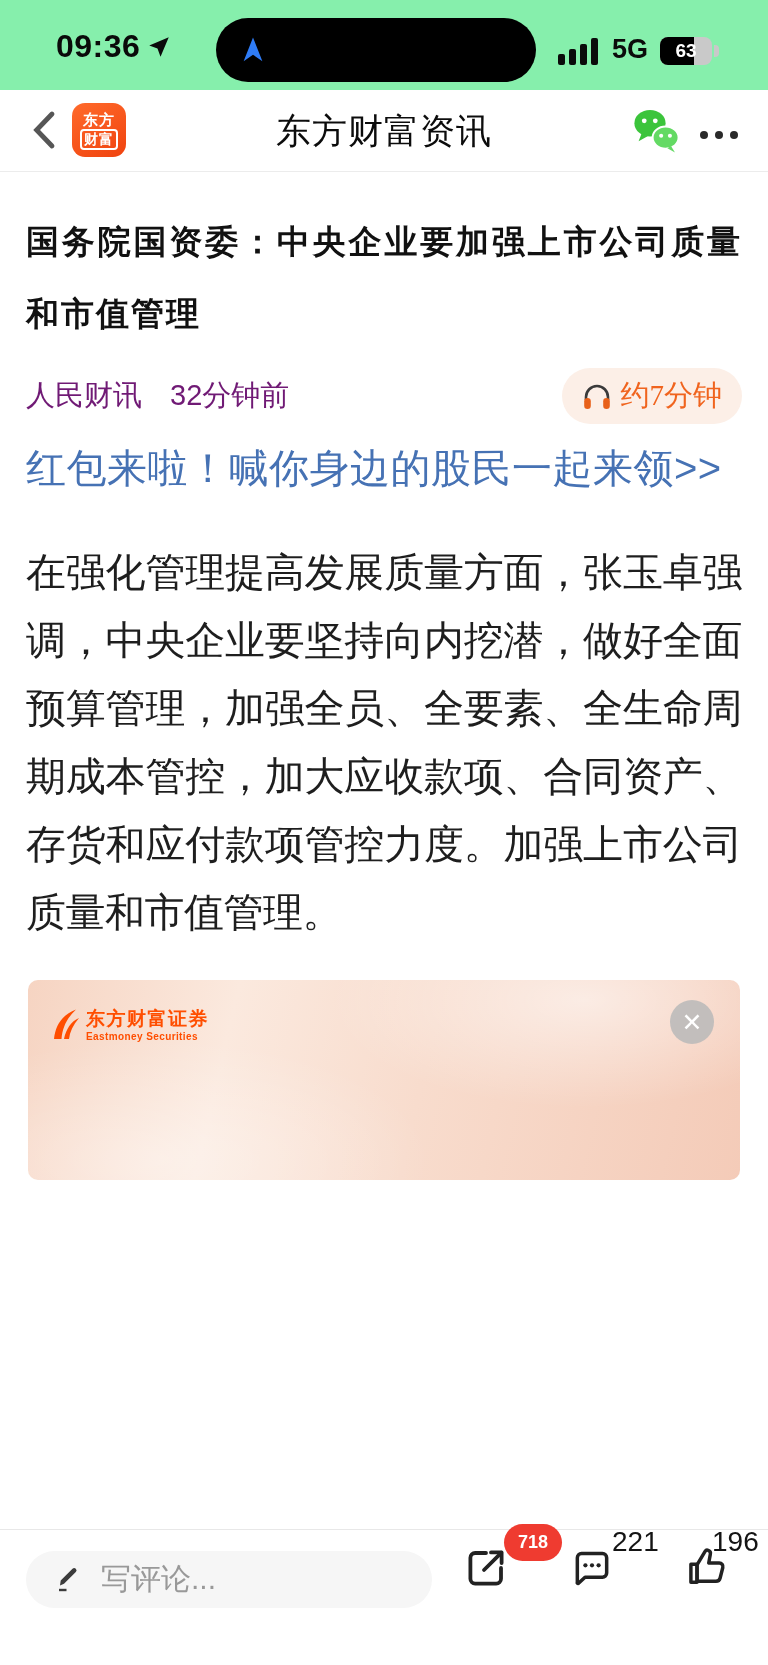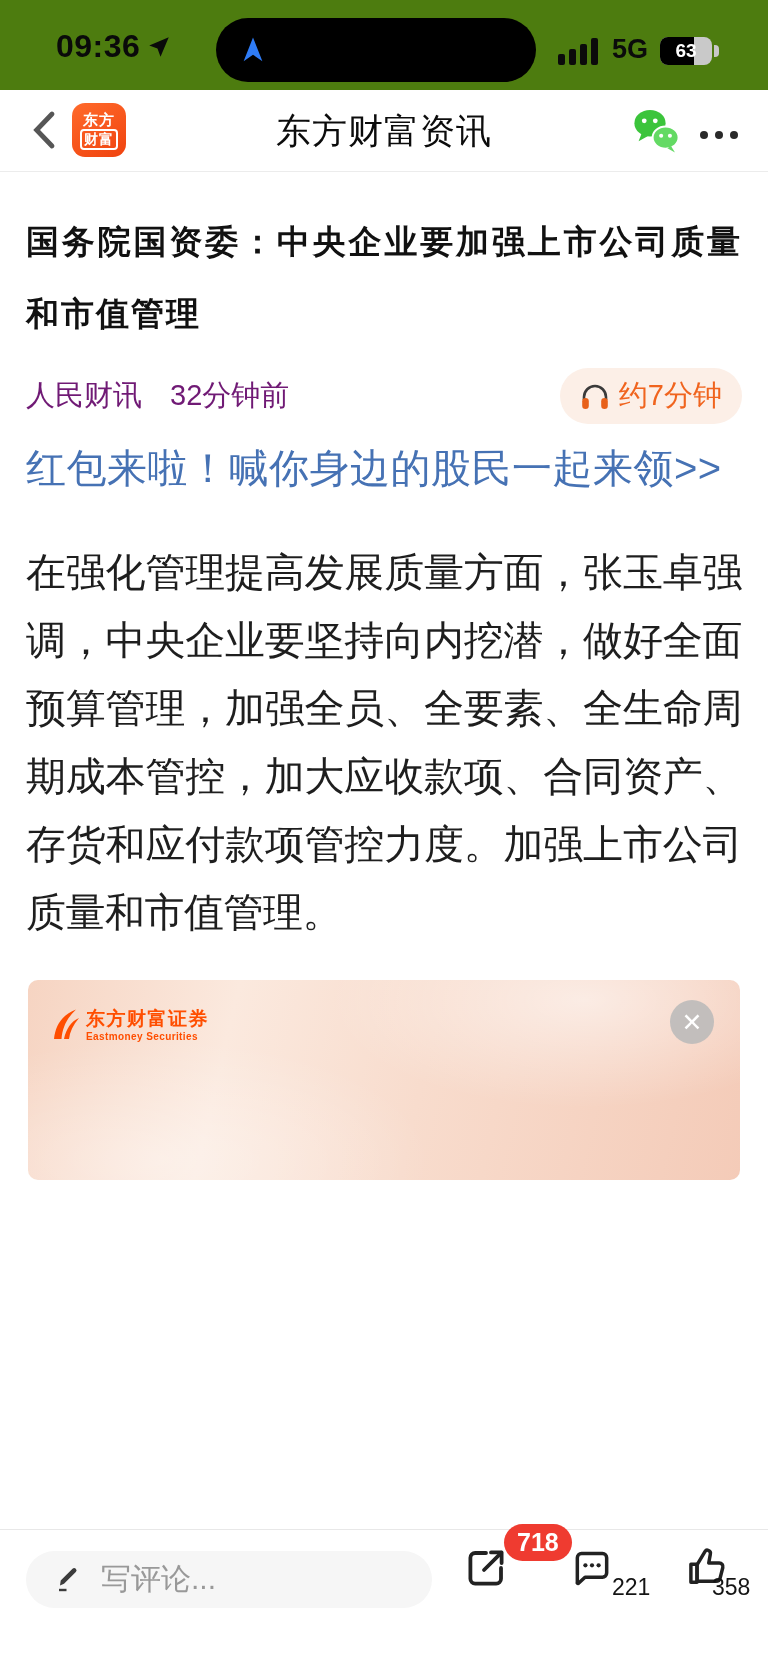--- a/index.html
+++ b/index.html
@@ -1,21 +1,21 @@
 <!DOCTYPE html>
 <html><head>
 <meta charset="utf-8">
 <style>
   * { margin:0; padding:0; box-sizing:border-box; }
   html,body { background:#dddddd; }
   body { font-family:"Liberation Sans","DejaVu Sans",sans-serif; }
   .screen{ position:relative; width:768px; height:1665px; background:#ffffff; overflow:hidden; margin:0 auto; }
 
   
-  .status-bar{ position:absolute; left:0; top:0; width:768px; height:90px; background:#4d7c0f; }
+  .status-bar{ position:absolute; left:0; top:0; width:768px; height:90px; background:#86efac; }
   .time-wrap{ position:absolute; left:56px; top:28px; display:flex; align-items:center; gap:6px; }
   .time{ font-size:32px; font-weight:700; color:#0a0a0a; letter-spacing:0.5px; }
   .loc-arrow{ width:26px; height:26px; }
   .island{ position:absolute; left:216px; top:18px; width:320px; height:64px; background:#000; border-radius:32px; }
   .island svg{ position:absolute; left:22px; top:17px; width:30px; height:30px; }
   .signal{ position:absolute; left:558px; top:37px; display:flex; align-items:flex-end; gap:4px; height:28px; }
   .signal span{ width:7px; background:#0b0b0b; border-radius:2px; display:block; }
   .signal .b1{height:11px;} .signal .b2{height:16px;} .signal .b3{height:21px;} .signal .b4{height:27px;}
   .net{ position:absolute; left:612px; top:34px; font-size:27px; font-weight:600; color:#0b0b0b; }
   .battery{ position:absolute; left:660px; top:37px; width:52px; height:28px; border-radius:8px; background:#c9c9c9; overflow:hidden; }
@@ -33,21 +33,21 @@
   .wechat{ position:absolute; left:632px; top:18px; width:48px; height:46px; }
   .more-dots{ position:absolute; left:700px; top:41px; display:flex; gap:7px; }
   .more-dots span{ width:8px; height:8px; border-radius:50%; background:#2a2a2a; display:block; }
 
   
   .article{ position:absolute; left:0; top:173px; width:768px; padding:0 26px; }
   h1.title{ margin-top:33px; font-size:33px; line-height:72px; font-weight:700; color:#111; letter-spacing:2px; text-align:justify; }
   .byline{ margin-top:18px; display:flex; align-items:center; height:56px; }
   .src,.ago{ font-size:29px; color:#701a75; }
   .src{ margin-right:28px; }
-  .listen-pill{ margin-left:auto; display:flex; align-items:center; gap:9px; background:#fcefe7; border-radius:28px; height:56px; padding:0 20px; cursor:pointer; }
+  .listen-pill{ margin-left:auto; display:flex; align-items:center; gap:9px; background:#fcefe7; border-radius:28px; height:56px; padding:0 20px; cursor:pointer;font-family:Liberation Serif, serif; }
   .listen-pill svg{ width:30px; height:29px; }
   .listen-label{ font-size:29px; color:#f0641e; }
   .promo{ display:block; margin-top:16px; font-size:40px; line-height:56px; color:#4672b4; text-decoration:none; letter-spacing:0.5px; cursor:pointer; }
   p.body-p{ margin-top:42px; font-size:40px; line-height:68px; color:#1e1e1e; letter-spacing:-0.5px; text-align:justify; }
   p.body-p + p.body-p{ margin-top:38px; }
 
   
   .ad-banner{ position:relative; margin:34px 2px 0; height:200px; border-radius:10px; cursor:pointer;
     background:
       radial-gradient(420px 180px at 78% 10%, rgba(255,255,255,0.55), rgba(255,255,255,0) 60%),
@@ -61,24 +61,24 @@
   .ad-close{ position:absolute; right:26px; top:20px; width:44px; height:44px; border-radius:50%; background:rgba(185,185,185,0.85); color:#fff; font-size:25px; font-weight:700; display:flex; align-items:center; justify-content:center; cursor:pointer; }
 
   
   .toolbar{ position:absolute; left:0; top:1529px; width:768px; height:136px; background:#fff; border-top:1px solid #e8e8e8; z-index:5; }
   .comment-input{ position:absolute; left:26px; top:21px; width:406px; height:57px; border-radius:29px; background:#f6f6f6; display:flex; align-items:center; padding-left:26px; gap:18px; cursor:text; }
   .comment-input svg{ width:31px; height:31px; }
   .placeholder{ font-size:30px; color:#999; }
   .act{ position:absolute; cursor:pointer; }
   .act svg{ display:block; }
   .share-btn{ left:462px; top:14px; width:48px; height:48px; }
-  .badge{ position:absolute; left:504px; top:-6px; height:37px; min-width:58px; padding:0 13px; background:#ef3b30; border-radius:19px; color:#fff; font-size:25px; font-weight:700; display:flex; align-items:center; justify-content:center; z-index:2; }
+  .badge{ position:absolute; left:504px; top:-6px; height:37px; min-width:58px; padding:0 13px; background:#ef3b30; border-radius:19px; color:#fff; font-size:18px; font-weight:700; display:flex; align-items:center; justify-content:center; z-index:2; }
   .comment-btn{ left:570px; top:17px; width:44px; height:44px; }
   .like-btn{ left:684px; top:14px; width:46px; height:46px; }
-  .count{ position:absolute; top:-4px; font-size:23px; color:#141414;margin-top:48px; }
+  .count{ position:absolute; top:-4px; font-size:28px; color:#141414; }
   .count-221{ left:612px; }
   .count-196{ left:712px; }
 </style>
 </head>
 <body>
 
 <div class="screen">
 
   <div class="status-bar">
     <div class="time-wrap">
@@ -194,16 +194,16 @@
       </svg>
     </div>
     <span class="count count-221">221</span>
 
     <div class="act like-btn">
       <svg viewBox="0 0 24 24" width="46" height="46">
         <path d="M3.6 10.6 h3.2 V20 H3.6 Z" fill="none" stroke="#222" stroke-width="1.8" stroke-linejoin="round"></path>
         <path d="M6.8 19.2 V10.9 L11 3.9 c0.35 -0.6 1.05 -0.85 1.65 -0.6 0.85 0.3 1.3 1.15 1.1 2 L12.9 9.9 h5.5 c1.25 0 2.15 1.15 1.85 2.35 l-1.4 5.5 c-0.25 1 -1.15 1.7 -2.2 1.7 H6.8 Z" fill="none" stroke="#222" stroke-width="1.8" stroke-linejoin="round"></path>
       </svg>
     </div>
-    <span class="count count-196">358</span>
+    <span class="count count-196">196</span>
   </div>
 
 </div>
 
 </body></html>

